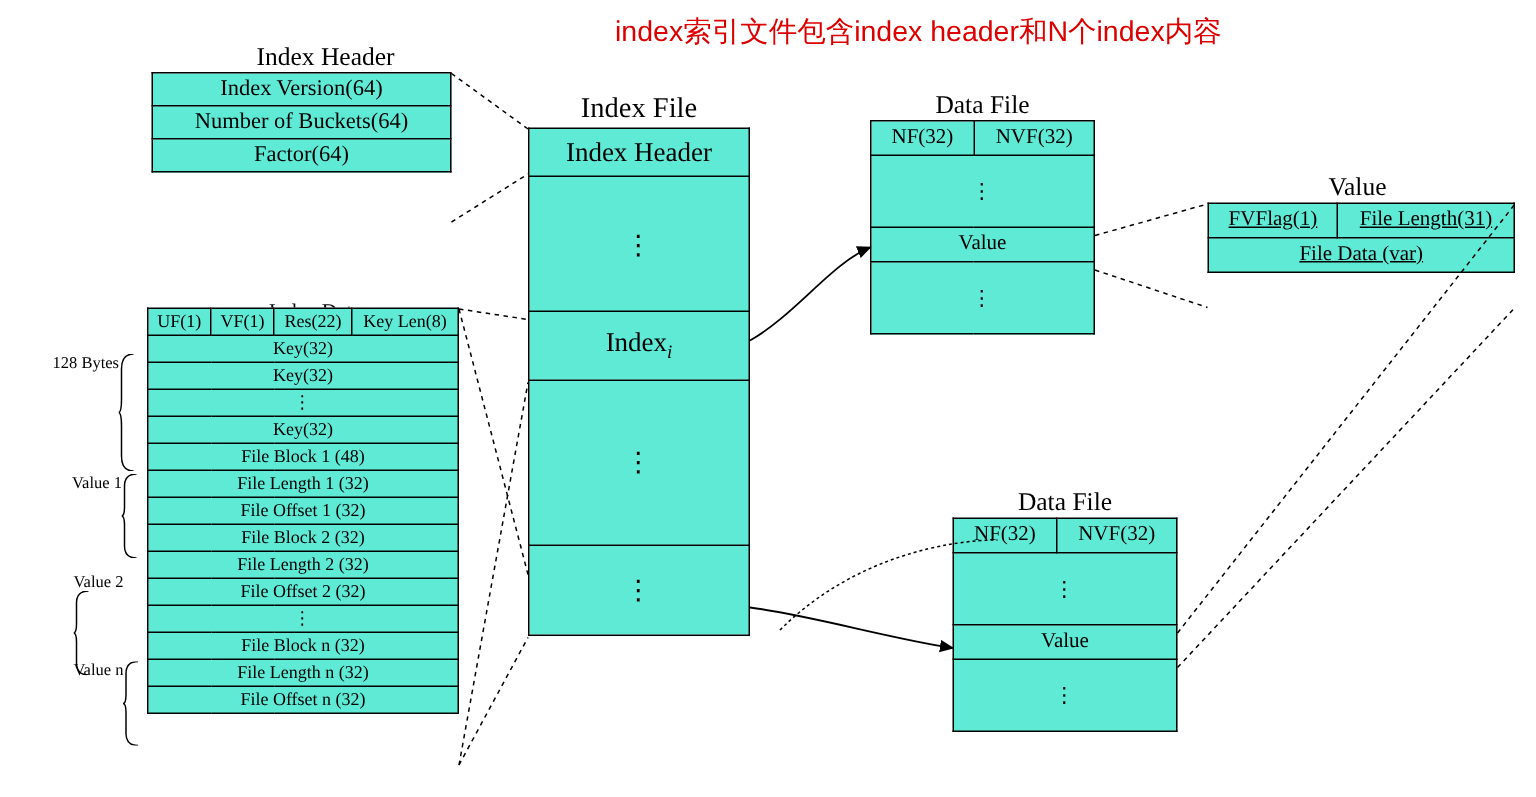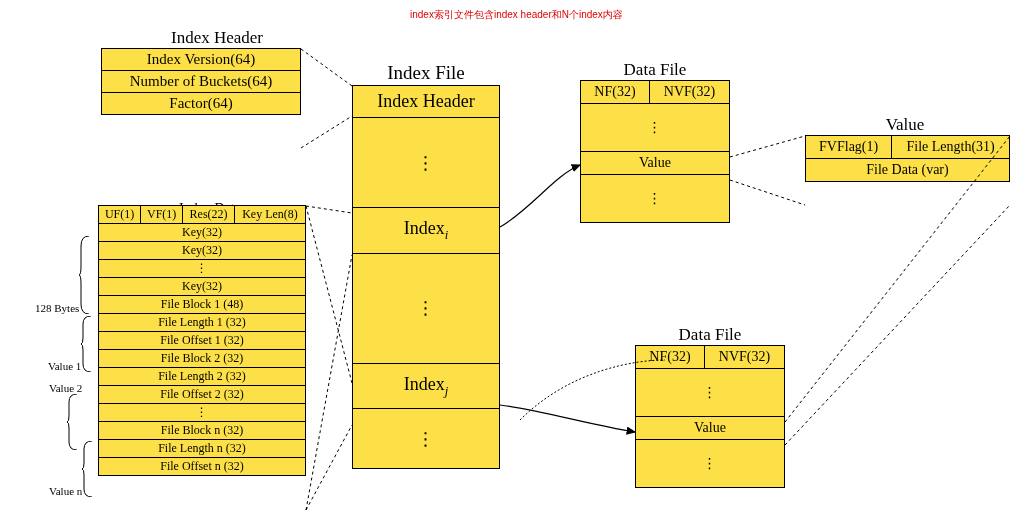--- a/index.html
+++ b/index.html
@@ -8,61 +8,61 @@
     background: #fff;
     width: 1024px;
     height: 531px;
     position: relative;
     overflow: hidden;
   }
   .annotation {
     position: absolute;
     color: #d00;
     font-family: Arial, sans-serif;
-    font-size: 10px;
+    font-size: 19px;
   }
   .title {
     position: absolute;
     font-size: 17px;
     text-align: center;
     white-space: nowrap;
   }
   .title-sm { font-size: 14px; margin-top: 12px; }
   .box-table {
     position: absolute;
     border-collapse: collapse;
     background: #fff;
   }
   .box-table td {
     border: 1px solid #000;
     text-align: center;
     font-size: 15px;
     padding: 2px 8px;
     white-space: nowrap;
-    background: #fde047;
+    background: #5eead4;
   }
   .box-table-sm td {
     font-size: 12px;
     padding: 1px 4px;
   }
   .box-table-lg td {
     font-size: 18px;
     padding: 6px 18px;
   }
   .box-table-md td {
     font-size: 14px;
     padding: 3px 10px;
   }
   .vdots-cell { letter-spacing: 1px; }
   .bracket {
     position: absolute;
     font-size: 11px;
     white-space: nowrap;
     display: flex;
-    align-items: flex-end;
+    align-items: flex-start;
   }
   .bracket svg { margin-right: 3px; }
   svg.connectors {
     position: absolute;
     top: 0; left: 0;
     width: 1024px; height: 531px;
     pointer-events: none;
   }
   sub { font-size: 0.7em; font-style: italic; }
 </style>
@@ -174,23 +174,20 @@
   <tr>
         <td style="height:90px;" class="vdots-cell">⋮</td>
       </tr>
   <tr>
         <td style="padding:10px;">Index<sub>i</sub></td>
       </tr>
   <tr>
         <td style="height:110px;" class="vdots-cell">⋮</td>
       </tr>
   <tr>
-        <td style="padding:10px;">Index<sub>j</sub></td>
-      </tr>
-  <tr>
         <td style="height:60px;" class="vdots-cell">⋮</td>
       </tr>
 </tbody>
   </table>
 
 <div class="title" style="left:585px; top:60px; width:140px; font-size:17px;">Data File</div>
 <table class="box-table box-table-md" style="left:580px; top:80px; width:150px;">
   <tbody>
       <tr>
     <td>NF(32)</td>
@@ -221,21 +218,21 @@
   <tr>
         <td colspan="2">Value</td>
       </tr>
   <tr>
         <td colspan="2" style="height:48px;" class="vdots-cell">⋮</td>
       </tr>
 </tbody>
   </table>
 
 <div class="title" style="left:830px; top:115px; width:150px; font-size:17px;">Value</div>
-<table class="box-table box-table-md" style="left:805px; top:135px; width:205px;">
+<table class="box-table box-table-md" style="left:805px; top:135px; width:205px;text-decoration:underline;">
   <tbody>
       <tr>
     <td>FVFlag(1)</td>
     <td>File Length(31)</td>
   </tr>
   <tr>
         <td colspan="2">File Data (var)</td>
       </tr>
 </tbody>
   </table>

